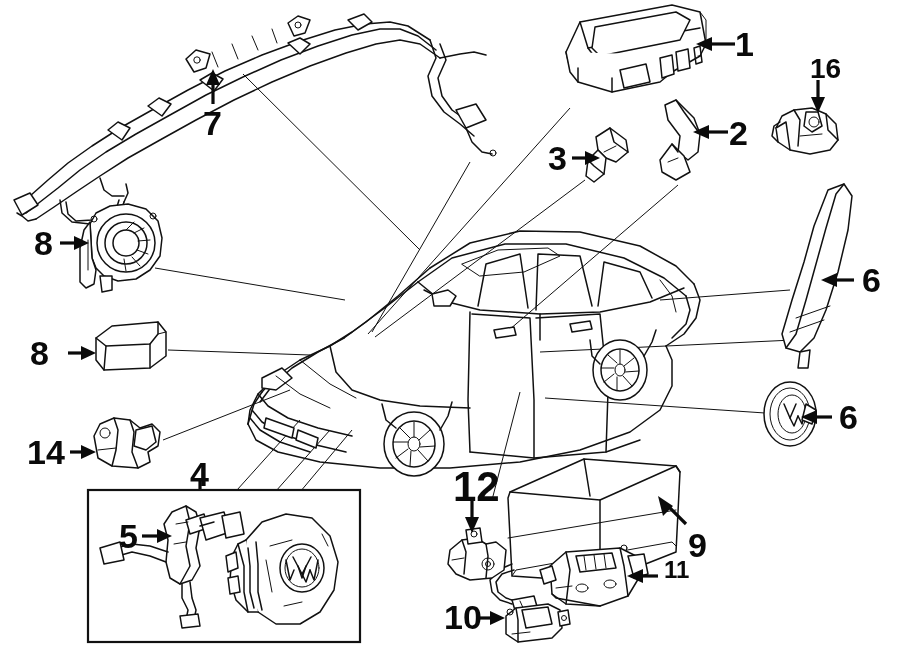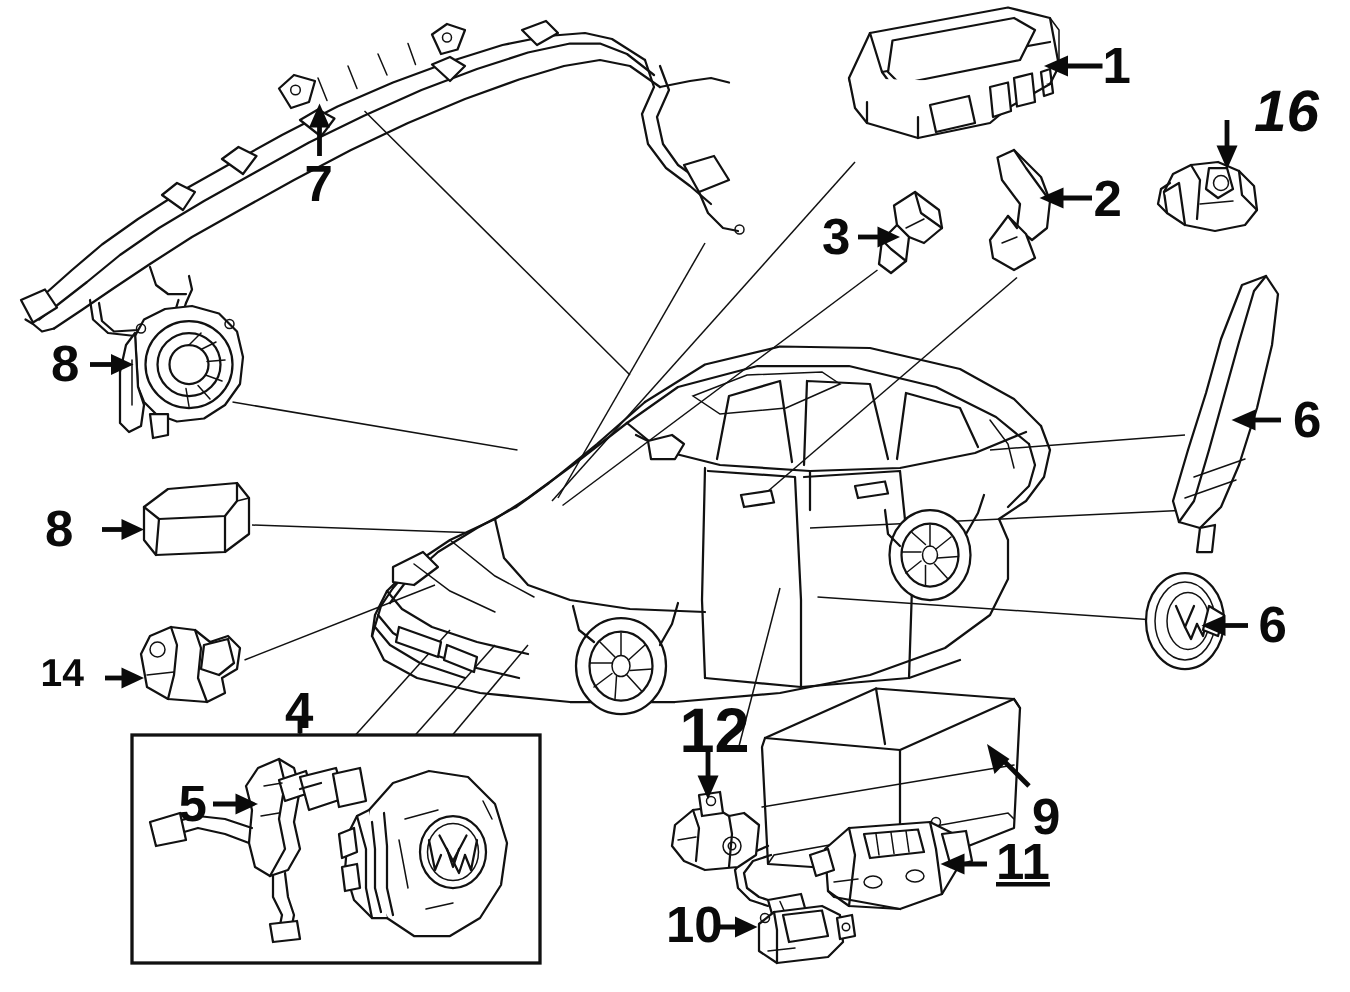--- a/index.html
+++ b/index.html
@@ -431,20 +431,20 @@
   <div class="callout-num" style="left:735px;top:27px;font-size:34px;">1</div>
   <div class="callout-num" style="left:729px;top:116px;font-size:34px;">2</div>
   <div class="callout-num" style="left:548px;top:141px;font-size:34px;">3</div>
   <div class="callout-num" style="left:190px;top:457px;font-size:34px;">4</div>
   <div class="callout-num" style="left:119px;top:519px;font-size:34px;">5</div>
   <div class="callout-num" style="left:862px;top:263px;font-size:34px;">6</div>
   <div class="callout-num" style="left:203px;top:106px;font-size:34px;">7</div>
   <div class="callout-num" style="left:34px;top:226px;font-size:34px;">8</div>
   <div class="callout-num" style="left:688px;top:528px;font-size:34px;">9</div>
   <div class="callout-num" style="left:444px;top:600px;font-size:34px;">10</div>
-  <div class="callout-num" style="left:664px;top:558px;font-size:34px;text-decoration:underline;">11</div>
+  <div class="callout-num" style="left:664px;top:558px;font-size:24px;">11</div>
   <div class="callout-num" style="left:453px;top:466px;font-size:42px;">12</div>
   <div class="callout-num" style="left:30px;top:336px;font-size:34px;">8</div>
-  <div class="callout-num" style="left:27px;top:435px;font-size:26px;">14</div>
+  <div class="callout-num" style="left:27px;top:435px;font-size:34px;">14</div>
   <div class="callout-num" style="left:839px;top:400px;font-size:34px;">6</div>
-  <div class="callout-num" style="left:836px;top:55px;font-size:39px;font-style:italic;">16</div>
+  <div class="callout-num" style="left:810px;top:55px;font-size:28px;">16</div>
 
 </div>
 
 </body></html>

